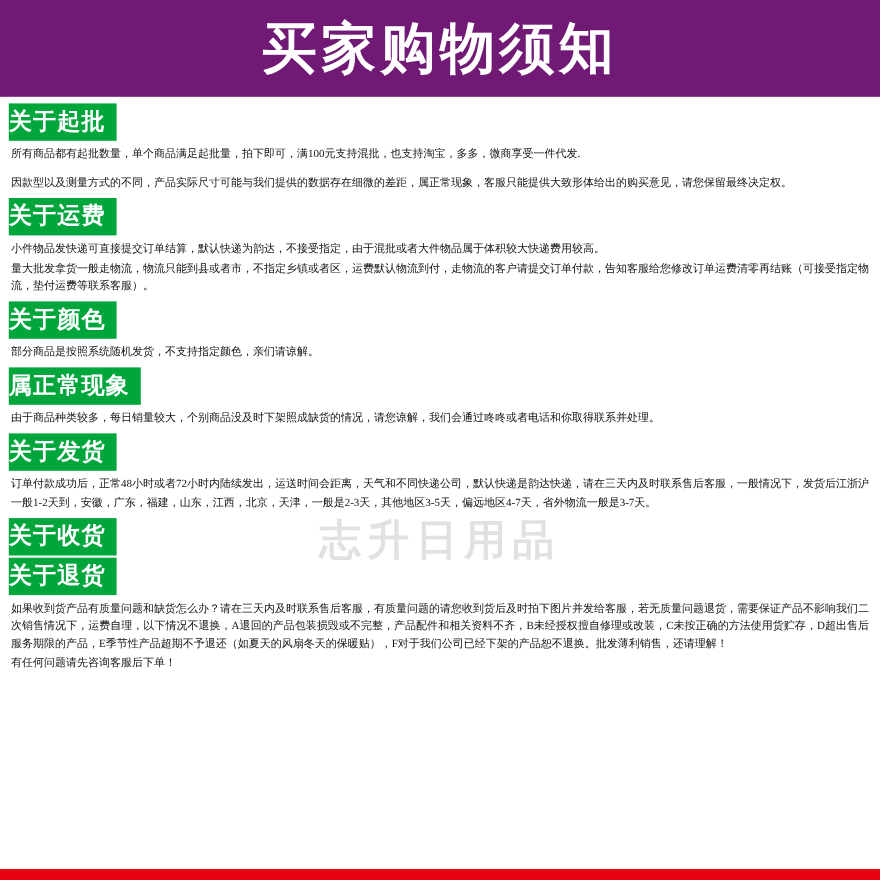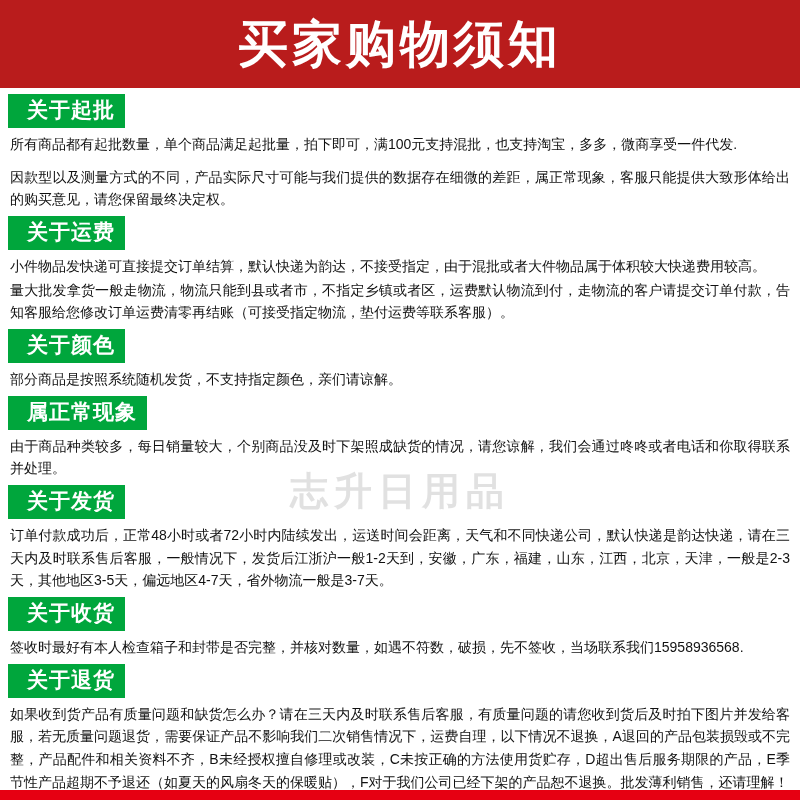--- a/index.html
+++ b/index.html
@@ -14,21 +14,21 @@
     width: 800px;
     height: 800px;
     position: relative;
     overflow: hidden;
     background: #ffffff;
     box-sizing: border-box;
   }
   .banner {
     width: 800px;
     height: 88px;
-    background: #b91c1c;
+    background: #701a75;
     display: flex;
     align-items: center;
     justify-content: center;
     box-sizing: border-box;
   }
   .banner-title {
     color: #ffffff;
     font-size: 50px;
     font-weight: bold;
     letter-spacing: 4px;
@@ -43,31 +43,31 @@
   .section {
     margin-bottom: 2px;
   }
   .sec-head {
     display: inline-block;
     background: #00a63c;
     color: #ffffff;
     font-size: 21px;
     font-weight: bold;
     line-height: 1;
-    padding: 6px 10px 7px 19px;
+    padding: 6px 10px 7px 0;
     letter-spacing: 1px;
     font-family: "DejaVu Sans", "Liberation Sans", sans-serif;
   }
   .sec-body {
     color: #111111;
-    font-size: 14px;
+    font-size: 10px;
     line-height: 1.62;
     padding: 5px 2px 2px 2px;
     text-align: justify;
-    font-family: Liberation Sans, sans-serif;
+    font-family: Liberation Serif, serif;
   }
   .sec-body p {
     margin: 0 0 1px 0;
   }
   .watermark {
     position: absolute;
     left: 50%;
     top: 378px;
     transform: translateX(-50%);
     font-size: 38px;
@@ -137,23 +137,20 @@
 
     <div class="section">
       <div class="sec-head">关于发货</div>
       <div class="sec-body">
         <p>订单付款成功后，正常48小时或者72小时内陆续发出，运送时间会距离，天气和不同快递公司，默认快递是韵达快递，请在三天内及时联系售后客服，一般情况下，发货后江浙沪一般1-2天到，安徽，广东，福建，山东，江西，北京，天津，一般是2-3天，其他地区3-5天，偏远地区4-7天，省外物流一般是3-7天。</p>
       </div>
     </div>
 
     <div class="section">
       <div class="sec-head">关于收货</div>
-      <div class="sec-body">
-        <p>签收时最好有本人检查箱子和封带是否完整，并核对数量，如遇不符数，破损，先不签收，当场联系我们15958936568.</p>
-      </div>
     </div>
 
     <div class="section">
       <div class="sec-head">关于退货</div>
       <div class="sec-body">
         <p>如果收到货产品有质量问题和缺货怎么办？请在三天内及时联系售后客服，有质量问题的请您收到货后及时拍下图片并发给客服，若无质量问题退货，需要保证产品不影响我们二次销售情况下，运费自理，以下情况不退换，A退回的产品包装损毁或不完整，产品配件和相关资料不齐，B未经授权擅自修理或改装，C未按正确的方法使用货贮存，D超出售后服务期限的产品，E季节性产品超期不予退还（如夏天的风扇冬天的保暖贴），F对于我们公司已经下架的产品恕不退换。批发薄利销售，还请理解！</p>
         <p>有任何问题请先咨询客服后下单！</p>
       </div>
     </div>
 

